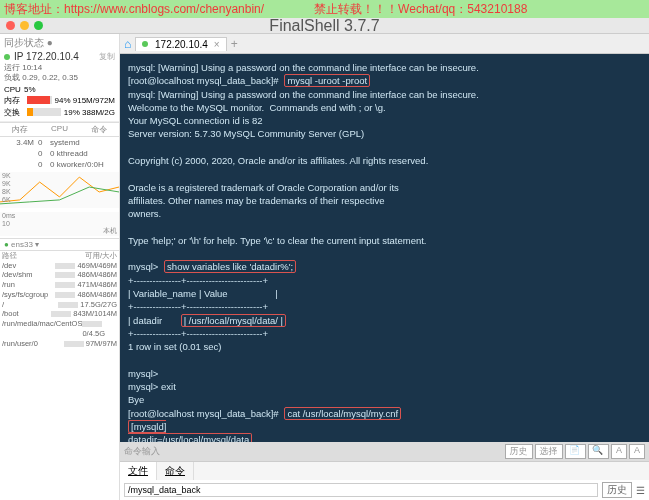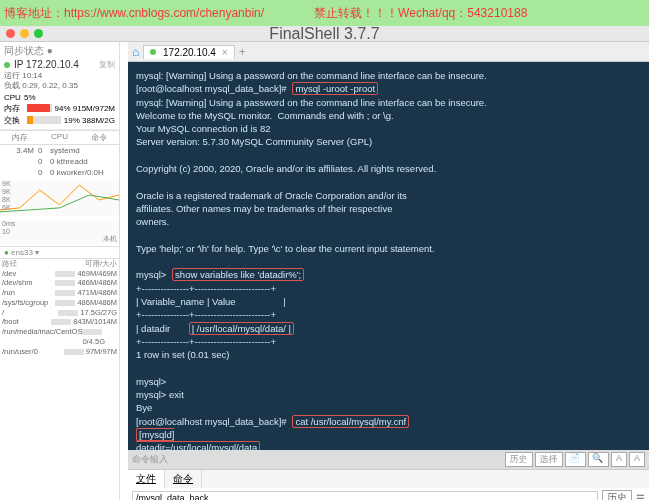--- a/index.html
+++ b/index.html
@@ -1,25 +1,25 @@
 <!DOCTYPE html>
 <html><head>
 <meta charset="utf-8">
 <style>
 *{margin:0;padding:0;box-sizing:border-box;font-family:-apple-system,"Helvetica Neue",Arial,sans-serif;}
 body{width:649px;height:500px;background:#fff;font-size:10px;overflow:hidden;}
-.topbar{background:#a7e89a;padding:2px 4px;display:flex;align-items:center;height:26px;}
+.topbar{background:#a7e89a;padding:2px 4px;display:flex;align-items:center;height:18px;}
 .topbar .url{color:#ef3b3b;font-size:12px;}
 .topbar .nocopy{color:#ef3b3b;font-size:12px;margin-left:50px;}
 .titlebar{background:#e8e8e8;height:16px;display:flex;align-items:center;position:relative;border-bottom:1px solid #ccc;}
 .dots{display:flex;gap:5px;margin-left:6px;}
 .dot{width:9px;height:9px;border-radius:50%;}
 .d1{background:#ff5f57;}.d2{background:#febc2e;}.d3{background:#28c840;}
 .titlebar .title{position:absolute;left:50%;transform:translateX(-50%);font-size:16px;color:#555;}
-.main{display:flex;height:calc(100% - 34px);gap:8px;}
+.main{display:flex;height:calc(100% - 34px);}
 .left{width:120px;border-right:1px solid #ddd;background:#fff;display:flex;flex-direction:column;}
 .left .sec{padding:2px 4px;border-bottom:1px solid #eee;}
 .left .hdr{display:flex;align-items:center;color:#888;margin-bottom:1px;}
 .bullet{width:6px;height:6px;border-radius:50%;background:#5ac85a;margin-right:4px;}
 .ip{font-size:10px;color:#333;}
 .copy{margin-left:auto;font-size:8px;color:#aaa;}
 .stat{font-size:8px;color:#666;line-height:1.3;}
 .bar-row{display:flex;align-items:center;font-size:8px;margin:1px 0;}
 .bar-row .lbl{width:20px;}
 .bar{height:8px;flex:1;background:#e0e0e0;position:relative;margin:0 3px;}

